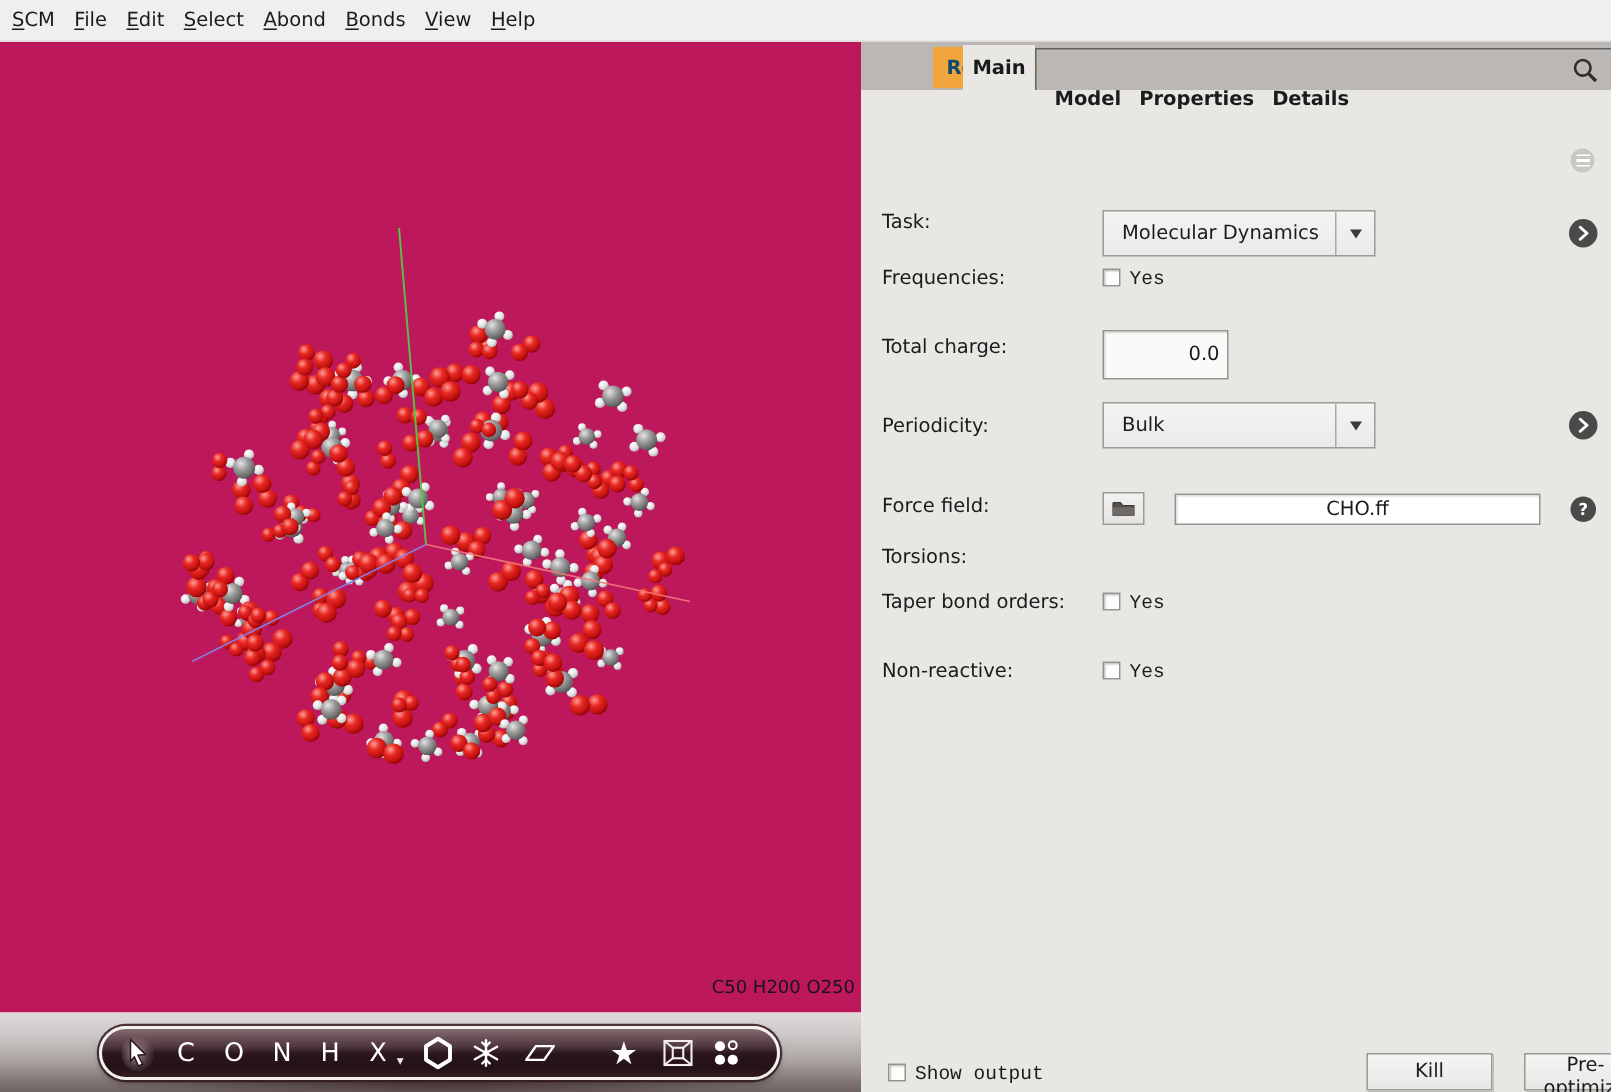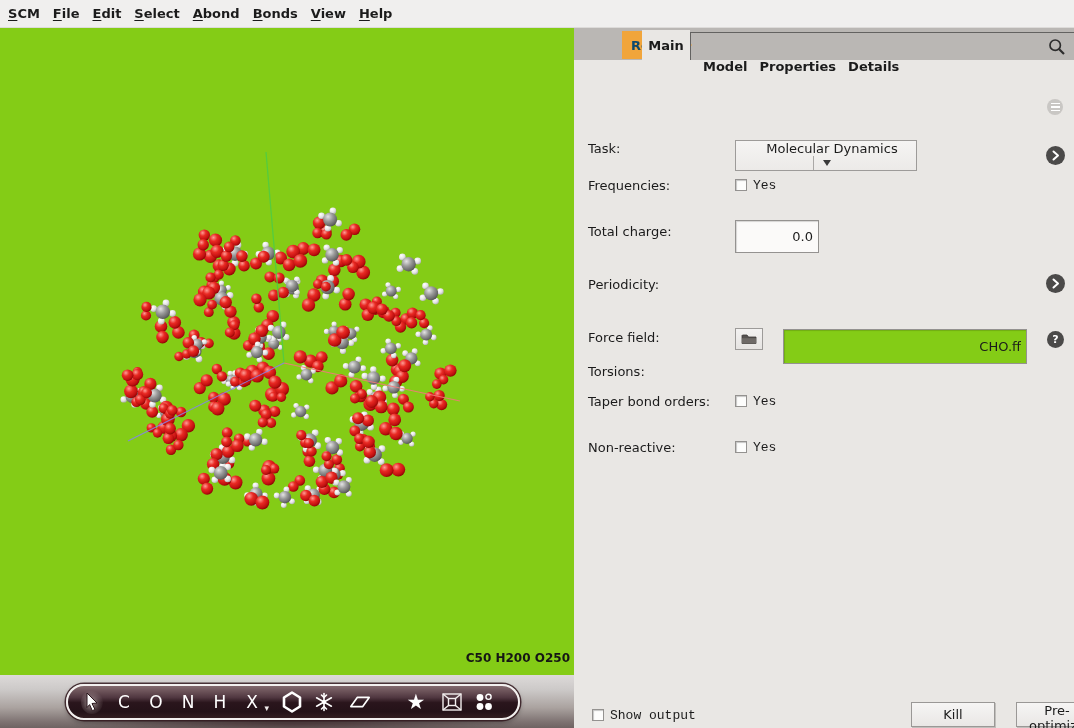--- a/index.html
+++ b/index.html
@@ -1,26 +1,26 @@
 <!DOCTYPE html>
 <html><head>
 <meta charset="utf-8">
 <style>
   * { margin:0; padding:0; box-sizing:border-box; }
   html,body { width:1074px; height:728px; overflow:hidden; }
   body { font-family:"DejaVu Sans","Liberation Sans",sans-serif; font-size:13px; color:#1b1b1b; background:#efeeed; position:relative; }
 
   
   .menubar { position:absolute; left:0; top:0; width:1074px; height:28px; background:#f0efee; border-bottom:1px solid #dddbd9; display:flex; align-items:center; padding-left:8px; }
-  .menu-item { padding:4px 11px 4px 0; margin-right:2px; cursor:default; white-space:nowrap;font-weight:bold; }
+  .menu-item { padding:4px 11px 4px 0; margin-right:2px; cursor:default; white-space:nowrap; }
   .menu-item .mn { text-decoration:underline; text-underline-offset:2px; }
 
   
   .leftpane { position:absolute; left:0; top:28px; width:574px; height:700px; }
-  .viewer { position:absolute; left:0; top:0; width:574px; height:647px; background:#84cc16;font-weight:bold; }
+  .viewer { position:absolute; left:0; top:0; width:574px; height:647px; background:#be185d; }
   .viewer svg { display:block; }
   .formula-label { position:absolute; right:4px; top:623px; font-size:12px; color:#151515; }
 
   
   .toolband { position:absolute; left:0; top:647px; width:574px; height:53px;
     background:linear-gradient(180deg,#dddad9 0%,#ccc9c8 28%,#aaa29f 62%,#7e7372 88%,#6e6362 100%); }
   .toolband .refl { position:absolute; left:70px; top:40px; width:446px; height:16px; border-radius:50%;
     background:radial-gradient(ellipse at center, rgba(48,20,26,.65) 0%, rgba(48,20,26,0) 70%); filter:blur(2px); }
   .pill { position:absolute; left:66px; top:9px; width:454px; height:36px; border-radius:18px;
     background:linear-gradient(180deg,#7c6166 0%,#4c3339 34%,#2b161c 50%,#22101600 0),linear-gradient(180deg,#7c6166 0%,#49313700 0);
@@ -53,21 +53,21 @@
   .dropdown .dd-text { padding-left:12px; flex:1 1 auto; }
   .dropdown .dd-arrow { width:26px; height:100%; border-left:1px solid #aaa8a6; display:flex; align-items:center; justify-content:center; }
   .dd-tri { width:0; height:0; border-left:4.5px solid transparent; border-right:4.5px solid transparent; border-top:6px solid #3a3a3a; }
 
   .checkbox { position:absolute; width:12px; height:12px; background:#fdfdfc; border:1px solid #949290; box-shadow:inset 1px 1px 1px rgba(0,0,0,.22); cursor:pointer; }
   .cb-label { position:absolute; white-space:nowrap;font-family:Liberation Mono, monospace; }
 
   .txtinput { position:absolute; border:1px solid #949290; background:#fbfaf9; box-shadow:inset 1px 1px 1px rgba(0,0,0,.15);
     font-family:inherit; font-size:13px; color:#1b1b1b; padding:0 5px; }
   .txtinput.charge { left:161px; top:160px; width:84px; height:33px; text-align:right; }
-  .txtinput.ff { left:209px; top:269px; width:244px; height:35px; background:#84cc16; text-align:right; }
+  .txtinput.ff { left:209px; top:269px; width:244px; height:21px; background:#ffffff; text-align:center; }
 
   .folder-btn { position:absolute; left:161px; top:268px; width:28px; height:22px; background:linear-gradient(180deg,#f3f2f1,#e6e4e2); border:1px solid #9d9b99; display:flex; align-items:center; justify-content:center; cursor:pointer; }
 
   .round-btn { position:absolute; border-radius:50%; display:flex; align-items:center; justify-content:center; cursor:pointer; }
   .round-btn.dark { background:#4b4a49; color:#fff; }
   .hamburger { left:473px; top:39px; width:16px; height:16px; background:#c9c7c4; flex-direction:column; gap:2px; }
   .hamburger i { display:block; width:9px; height:1.5px; background:#fff; }
   .qmark { left:473px; top:271px; width:17px; height:17px; font-size:11px; font-weight:bold; }
 
   .btn { position:absolute; height:25px; background:linear-gradient(180deg,#f6f5f4,#e9e7e5); border:1px solid #9a9896;
@@ -898,40 +898,46 @@
   </div>
 
   <div class="pcontent">
     <div class="round-btn hamburger">
         <i></i>
         <i></i>
         <i></i>
       </div>
 
     <span class="flabel" style="top:81px;">Task:</span>
-    <div class="dropdown" style="top:80px;flex-direction:column;">
+    <div class="dropdown" style="top:80px;">
       <span class="dd-text">Molecular Dynamics</span>
       <span class="dd-arrow">
           <span class="dd-tri"></span>
         </span>
     </div>
     <div class="round-btn dark" style="left:472px; top:86px; width:19px; height:19px;">
       <svg width="11" height="11" viewBox="0 0 11 11" fill="none" stroke="#ffffff" stroke-width="2" stroke-linecap="round" stroke-linejoin="round">
           <polyline points="3.5,1.5 8,5.5 3.5,9.5"></polyline>
         </svg>
     </div>
 
     <span class="flabel" style="top:118px;">Frequencies:</span>
     <span class="checkbox" style="left:161px; top:119px;"></span>
     <span class="cb-label" style="left:179px; top:118px;">Yes</span>
 
     <span class="flabel" style="top:164px;text-align:right;">Total charge:</span>
     <input class="txtinput charge" value="0.0" style="">
 
     <span class="flabel" style="top:217px;">Periodicity:</span>
+    <div class="dropdown" style="top:208px;">
+      <span class="dd-text">Bulk</span>
+      <span class="dd-arrow">
+          <span class="dd-tri"></span>
+        </span>
+    </div>
     <div class="round-btn dark" style="left:472px; top:214px; width:19px; height:19px;">
       <svg width="11" height="11" viewBox="0 0 11 11" fill="none" stroke="#ffffff" stroke-width="2" stroke-linecap="round" stroke-linejoin="round">
           <polyline points="3.5,1.5 8,5.5 3.5,9.5"></polyline>
         </svg>
     </div>
 
     <span class="flabel" style="top:270px;">Force field:</span>
     <span class="folder-btn">
       <svg width="16" height="12" viewBox="0 0 16 12">
           <path d="M1,2.5 L1,10.5 L15,10.5 L15,4 L7.5,4 L6,2 L1.5,2 Z" fill="#555250" stroke="#3c3a38" stroke-width="0.8"></path>

